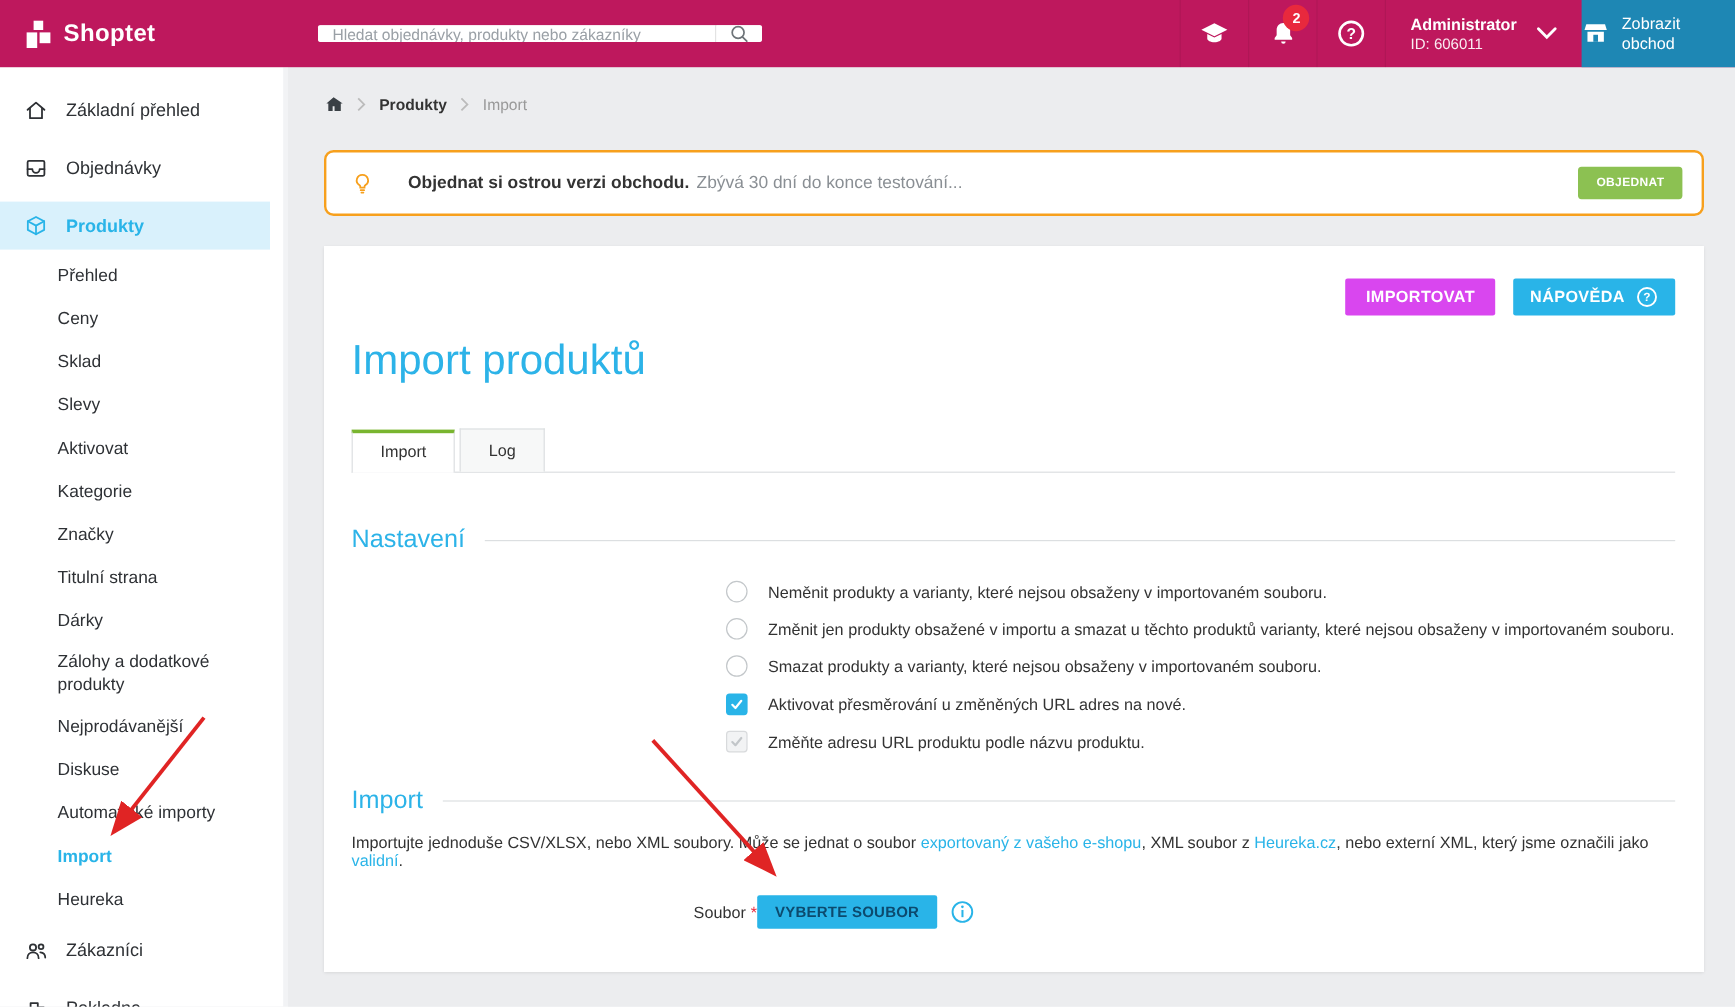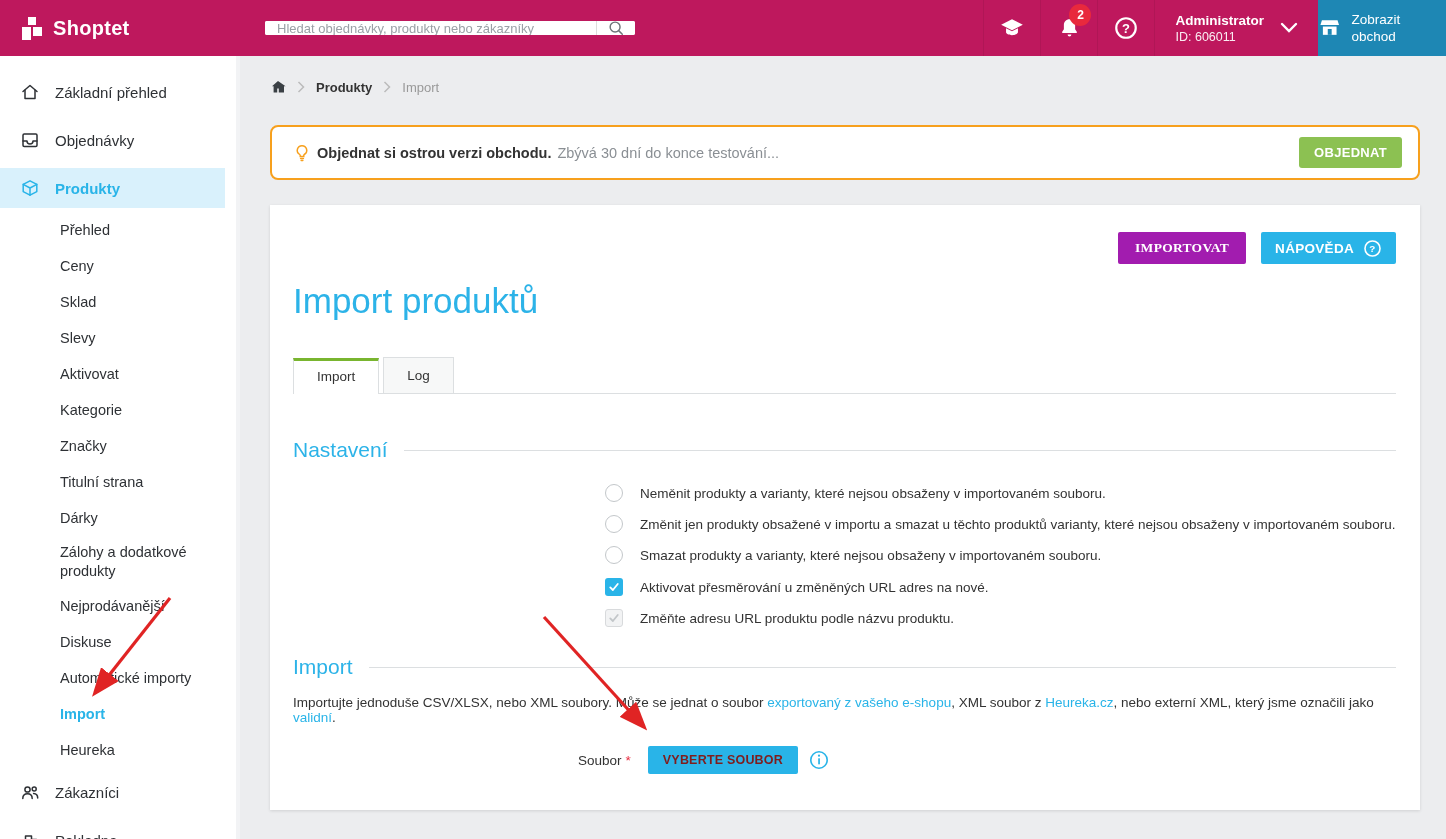--- a/index.html
+++ b/index.html
@@ -22,35 +22,35 @@
   .badge { position:absolute; top:4px; right:6px; width:22px; height:22px; border-radius:50%; background:#e8293d; color:#fff; font-size:12px; font-weight:bold; display:flex; align-items:center; justify-content:center; }
   .user-cell { display:flex; align-items:center; gap:16px; padding:0 20px 0 20px; border-left:1px solid rgba(0,0,0,.07); cursor:pointer; }
   .user-name { color:#fff; font-size:13.5px; font-weight:bold; }
   .user-id { color:rgba(255,255,255,.92); font-size:12.5px; margin-top:2px; }
   .shop-cell { width:128px; background:#1e87b4; display:flex; align-items:center; justify-content:center; gap:10px; color:#fff; font-size:13.5px; line-height:17px; cursor:pointer; }
   
   .sidebar { position:absolute; top:56px; bottom:0; left:0; width:240px; background:#fff; padding-top:12px; z-index:90; }
   .sidebar::after { content:''; position:absolute; right:0; top:0; bottom:0; width:4px; background:#f2f3f5; }
   .side-item { height:48px; display:flex; align-items:center; gap:15px; padding-left:20px; font-size:15px; color:#2e3135; cursor:pointer; }
   .side-item.active { height:40px; margin:4px 15px 4px 0; background:#d9f1fc; color:#29b4e8; font-weight:bold; }
-  .side-sub { height:36px; display:flex; align-items:center; padding-left:60px; font-size:14.5px; color:#2e3135; cursor:pointer; }
+  .side-sub { height:36px; display:flex; align-items:center; padding-left:48px; font-size:14.5px; color:#2e3135; cursor:pointer; }
   .side-sub.two-line { height:52px; line-height:19px; padding-right:40px; }
   .side-sub.active { color:#29b4e8; font-weight:bold; }
   
   .main { position:absolute; top:56px; left:240px; right:0; bottom:0; padding:0 26px 0 30px; overflow:hidden; }
   .breadcrumb { margin-top:22px; height:18px; display:flex; align-items:center; gap:11px; font-size:13px; color:#999; }
   .crumb-strong { color:#333; font-weight:bold; cursor:pointer; }
   .crumb-muted { color:#999; }
   .banner { margin-top:29px; height:55px; background:#fff; border:2px solid #f7a01d; border-radius:8px; display:flex; align-items:center; padding:0 16px 0 20px; }
-  .banner-bold { font-size:14.5px; font-weight:bold; color:#333; margin-left:5px; }
+  .banner-bold { font-size:14.5px; font-weight:bold; color:#333; margin-left:28px; }
   .banner-text { font-size:14.5px; color:#8a8f94; margin-left:6px; }
-  .banner-btn { margin-left:auto; background:#8cc152; color:#fff; border:none; font-size:13px; font-weight:bold; padding:8px 15px; border-radius:3px; cursor:pointer; letter-spacing:.3px; font-family:inherit; }
+  .banner-btn { margin-left:auto; background:#8cc152; color:#fff; border:none; font-size:10px; font-weight:bold; padding:8px 15px; border-radius:3px; cursor:pointer; letter-spacing:.3px; font-family:inherit; }
   .card { margin-top:25px; background:#fff; box-shadow:0 1px 3px rgba(0,0,0,.12); height:605px; padding:0 24px 0 23px; position:relative; }
   .card-actions { position:absolute; top:27px; right:24px; display:flex; gap:15px; }
-  .btn-green { background:#a21caf; color:#fff; border:none; font-size:13.5px; font-weight:bold; padding:8px 17px; border-radius:2px; cursor:pointer; letter-spacing:.3px; font-family:Liberation Serif, serif; }
+  .btn-green { background:#d946ef; color:#fff; border:none; font-size:13.5px; font-weight:bold; padding:8px 17px; border-radius:2px; cursor:pointer; letter-spacing:.3px; font-family:Liberation Sans, sans-serif; }
   .btn-blue { background:#29b4e8; color:#fff; border:none; display:flex; align-items:center; gap:9px; font-size:13.5px; font-weight:bold; padding:6px 14px; border-radius:2px; cursor:pointer; letter-spacing:.3px; font-family:inherit; }
   .page-title { padding-top:76px; font-size:35px; color:#2cb3e8; font-weight:400; line-height:40px; }
   .tabs { display:flex; align-items:flex-end; margin-top:36px; border-bottom:1px solid #dcdfe1; }
   .tab { font-size:13.5px; color:#333; padding:10px 23px; background:#f7f8f8; border:1px solid #dcdfe1; border-bottom:none; cursor:pointer; }
   .tab.active { background:#fff; border-top:3px solid #79b52f; padding-top:8px; margin-bottom:-1px; }
   .tab + .tab { margin-left:4px; }
   .section-head { display:flex; align-items:center; }
   .section-head .txt { font-size:21px; color:#2cb3e8; font-weight:400; }
   .section-head .rule { flex:1; height:1px; background:#dcdfe1; margin-left:16px; }
   .sh-settings { margin-top:44px; }
@@ -61,21 +61,21 @@
   .opt-label { font-size:13.5px; color:#333; }
   .checks { margin-top:14px; margin-left:312px; }
   .chk { width:18px; height:18px; border-radius:3px; display:flex; align-items:center; justify-content:center; cursor:pointer; flex:none; }
   .chk.checked { background:#29b4e8; }
   .chk.disabled { background:#f2f3f4; border:1px solid #d8dadc; cursor:default; }
   .desc { margin-top:16px; font-size:13.5px; color:#333; }
   .desc a { color:#29b4e8; text-decoration:none; cursor:pointer; }
   .file-row { margin-top:21px; display:flex; align-items:center; }
   .file-label { margin-left:285px; font-size:13.5px; color:#333; }
   .req { color:#e8293d; margin-left:4px; font-size:13.5px; }
-  .btn-file { margin-left:17px; background:#29b4e8; color:#7f1d1d; font-size:12.5px; font-weight:bold; padding:7px 15px; border-radius:2px; border:none; cursor:pointer; letter-spacing:.2px; font-family:inherit; }
+  .btn-file { background:#29b4e8; color:#0c4a6e; font-size:12.5px; font-weight:bold; padding:7px 15px; border-radius:2px; border:none; cursor:pointer; letter-spacing:.2px; font-family:inherit; }
   .info-ic { margin-left:11px; display:flex; cursor:pointer; }
   .overlay { position:absolute; top:0; left:0; pointer-events:none; z-index:200; }
 </style>
 </head>
 <body>
 
 <header class="topbar">
   <div class="logo">
     <svg width="21" height="23" viewBox="0 0 21 23">
       <rect x="6" y="0" width="8" height="8" fill="#fff"></rect>

